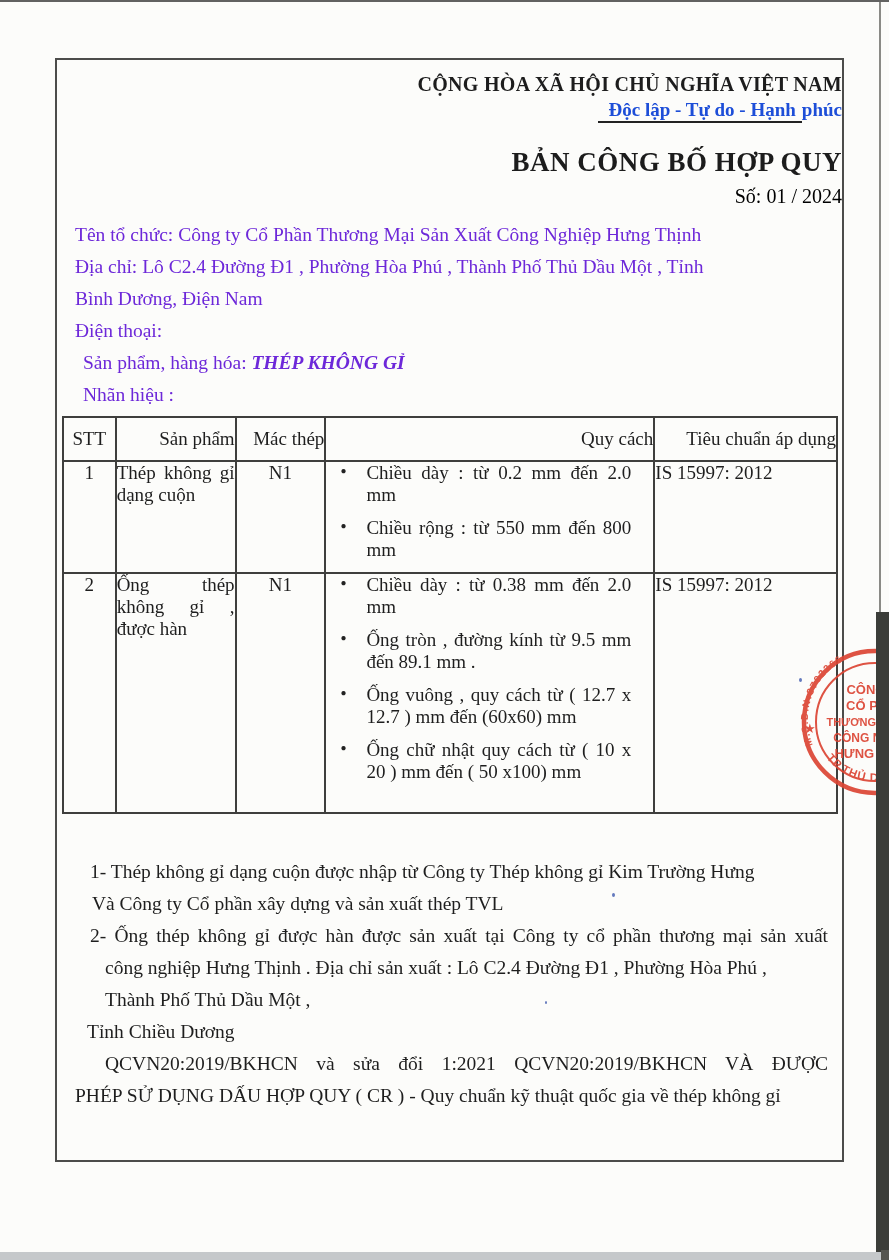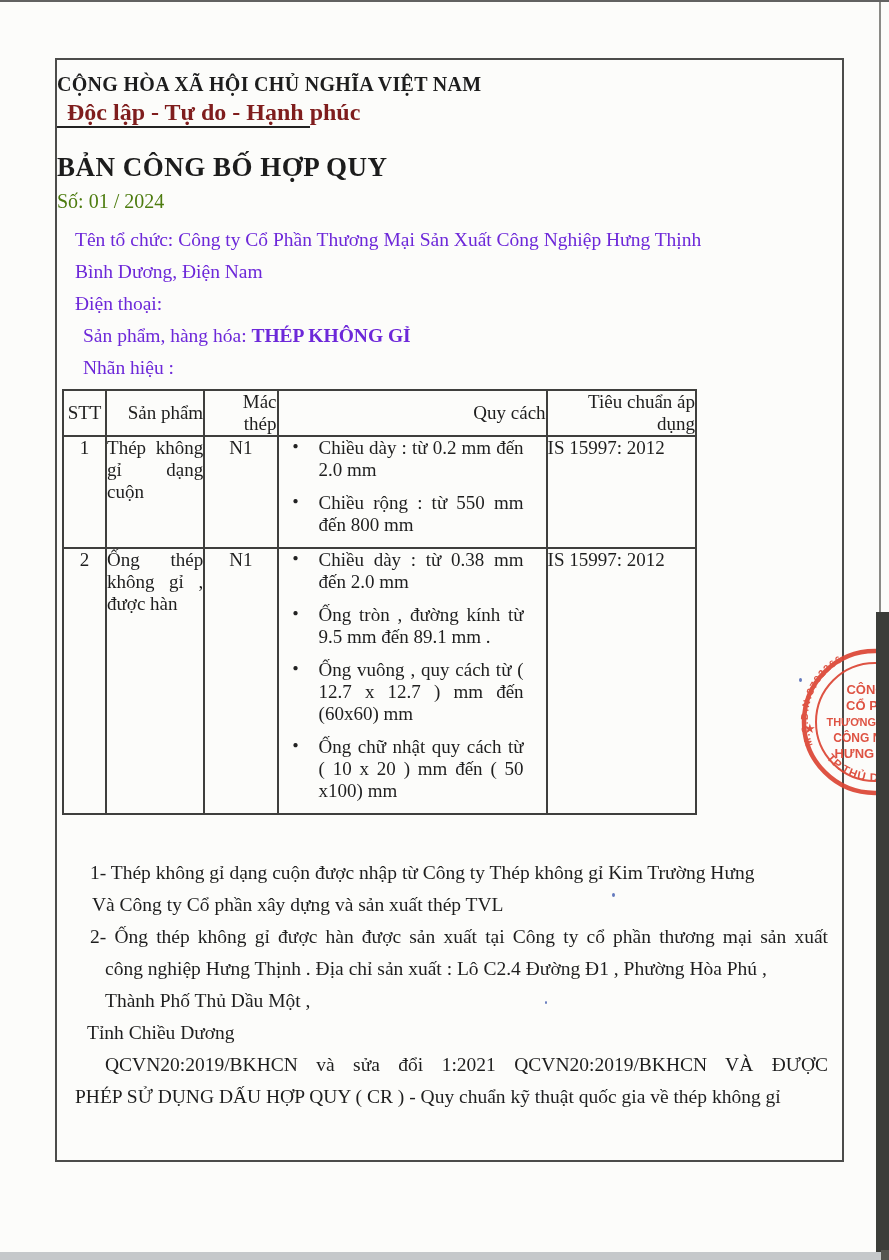--- a/index.html
+++ b/index.html
@@ -14,34 +14,34 @@
   .scan-right-thin{position:absolute;left:879px;top:2px;width:2px;height:612px;background:#8a8a86;z-index:30;}
   .scan-right-strip{position:absolute;left:876px;top:612px;width:13px;height:641px;background:#3b3d39;z-index:30;}
   .scan-bottom-bar{position:absolute;left:0;top:1252px;width:889px;height:8px;background:#c5c8ca;z-index:30;}
   .scan-bottom-corner{position:absolute;left:881px;top:1250px;width:8px;height:10px;background:#55554f;z-index:31;}
   .speck-blue{position:absolute;width:3px;height:4px;background:#3d59ae;border-radius:50%;opacity:.8;z-index:5;}
 
   .page{
     position:absolute;left:55px;top:58px;width:785px;height:1100px;
     border:2px solid #4c4c4a;background:transparent;z-index:2;
   }
-  .center{text-align:left;}
+  .center{text-align:right;}
   .hdr-national{margin-top:13px;font-size:20px;font-weight:bold;letter-spacing:.3px;color:#1d1d1d;}
-  .hdr-motto{margin-top:3px;font-size:24px;font-weight:bold;color:#7f1d1d;}
+  .hdr-motto{margin-top:3px;font-size:19px;font-weight:bold;color:#1d4ed8;}
   .hdr-motto .ul{border-bottom:2px solid #222;padding:0 6px 1px 10px;}
   .doc-title{margin-top:26px;font-size:27px;font-weight:bold;letter-spacing:.5px;color:#1c1c1c;}
-  .doc-number{margin-top:7px;font-size:20px;color:#4d7c0f;}
+  .doc-number{margin-top:7px;font-size:20px;color:#000000;}
 
   .info{margin:11px 16px 0 18px;font-size:19.5px;line-height:32px;color:#6d28d9;}
   .info .indent{padding-left:8px;}
-  .bold{font-weight:bold;}
+  .bold{font-weight:bold;font-style:italic;}
 
   table.spec{
     border-collapse:collapse;table-layout:fixed;
-    width:635px;margin-left:5px;margin-top:5px;
+    width:776px;margin-left:5px;margin-top:5px;
     font-size:19px;color:#1e1e1e;
   }
   table.spec th,table.spec td{border:2px solid #3f3f3d;vertical-align:top;padding:0;}
   table.spec th{font-weight:normal;text-align:right;height:42px;vertical-align:middle;padding-left:10px;}
   table.spec th.c,table.spec td.c{text-align:center;padding-left:0;}
   td.cell-pad{padding:10px 8px 6px 12px;}
   td.prod{text-align:justify;}
   tr.r1{height:89px;} tr.r2{height:240px;}
   .specs .li{position:relative;padding-left:40px;margin-bottom:11px;text-align:justify;padding-right:22px;}
   .specs .li::before{content:"●";position:absolute;left:14px;top:3px;font-size:10px;color:#222;}
@@ -71,20 +71,21 @@
   <div class="center hdr-national">CỘNG HÒA XÃ HỘI CHỦ NGHĨA VIỆT NAM</div>
   <div class="center hdr-motto">
     <span class="ul">Độc lập - Tự do - Hạnh</span><span>phúc</span>
   </div>
 
   <div class="center doc-title">BẢN CÔNG BỐ HỢP QUY</div>
   <div class="center doc-number">Số: 01 / 2024</div>
 
   <div class="info">
     <div>Tên tổ chức: Công ty Cổ Phần Thương Mại Sản Xuất Công Nghiệp Hưng Thịnh</div>
+    <div>Địa chỉ: Lô C2.4 Đường Đ1 , Phường Hòa Phú , Thành Phố Thủ Dầu Một , Tỉnh</div>
     <div>Bình Dương, Điện Nam</div>
     <div>Điện thoại:</div>
     <div class="indent">
       <span>Sản phẩm, hàng hóa: </span><span class="bold">THÉP KHÔNG GỈ</span>
     </div>
     <div class="indent">Nhãn hiệu :</div>
   </div>
 
   <table class="spec">
     <colgroup>

